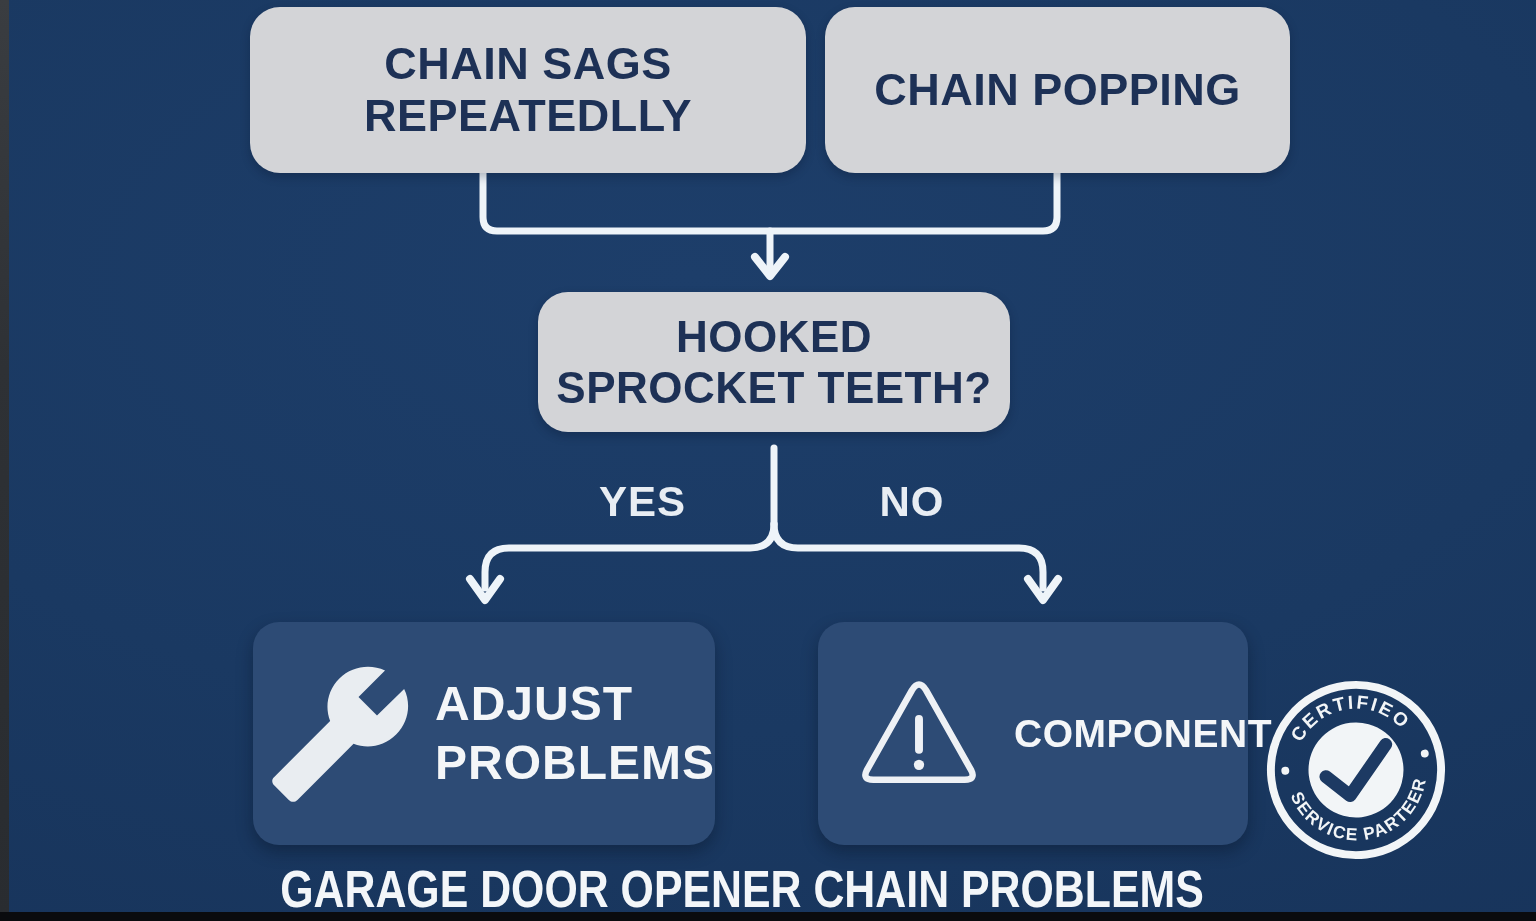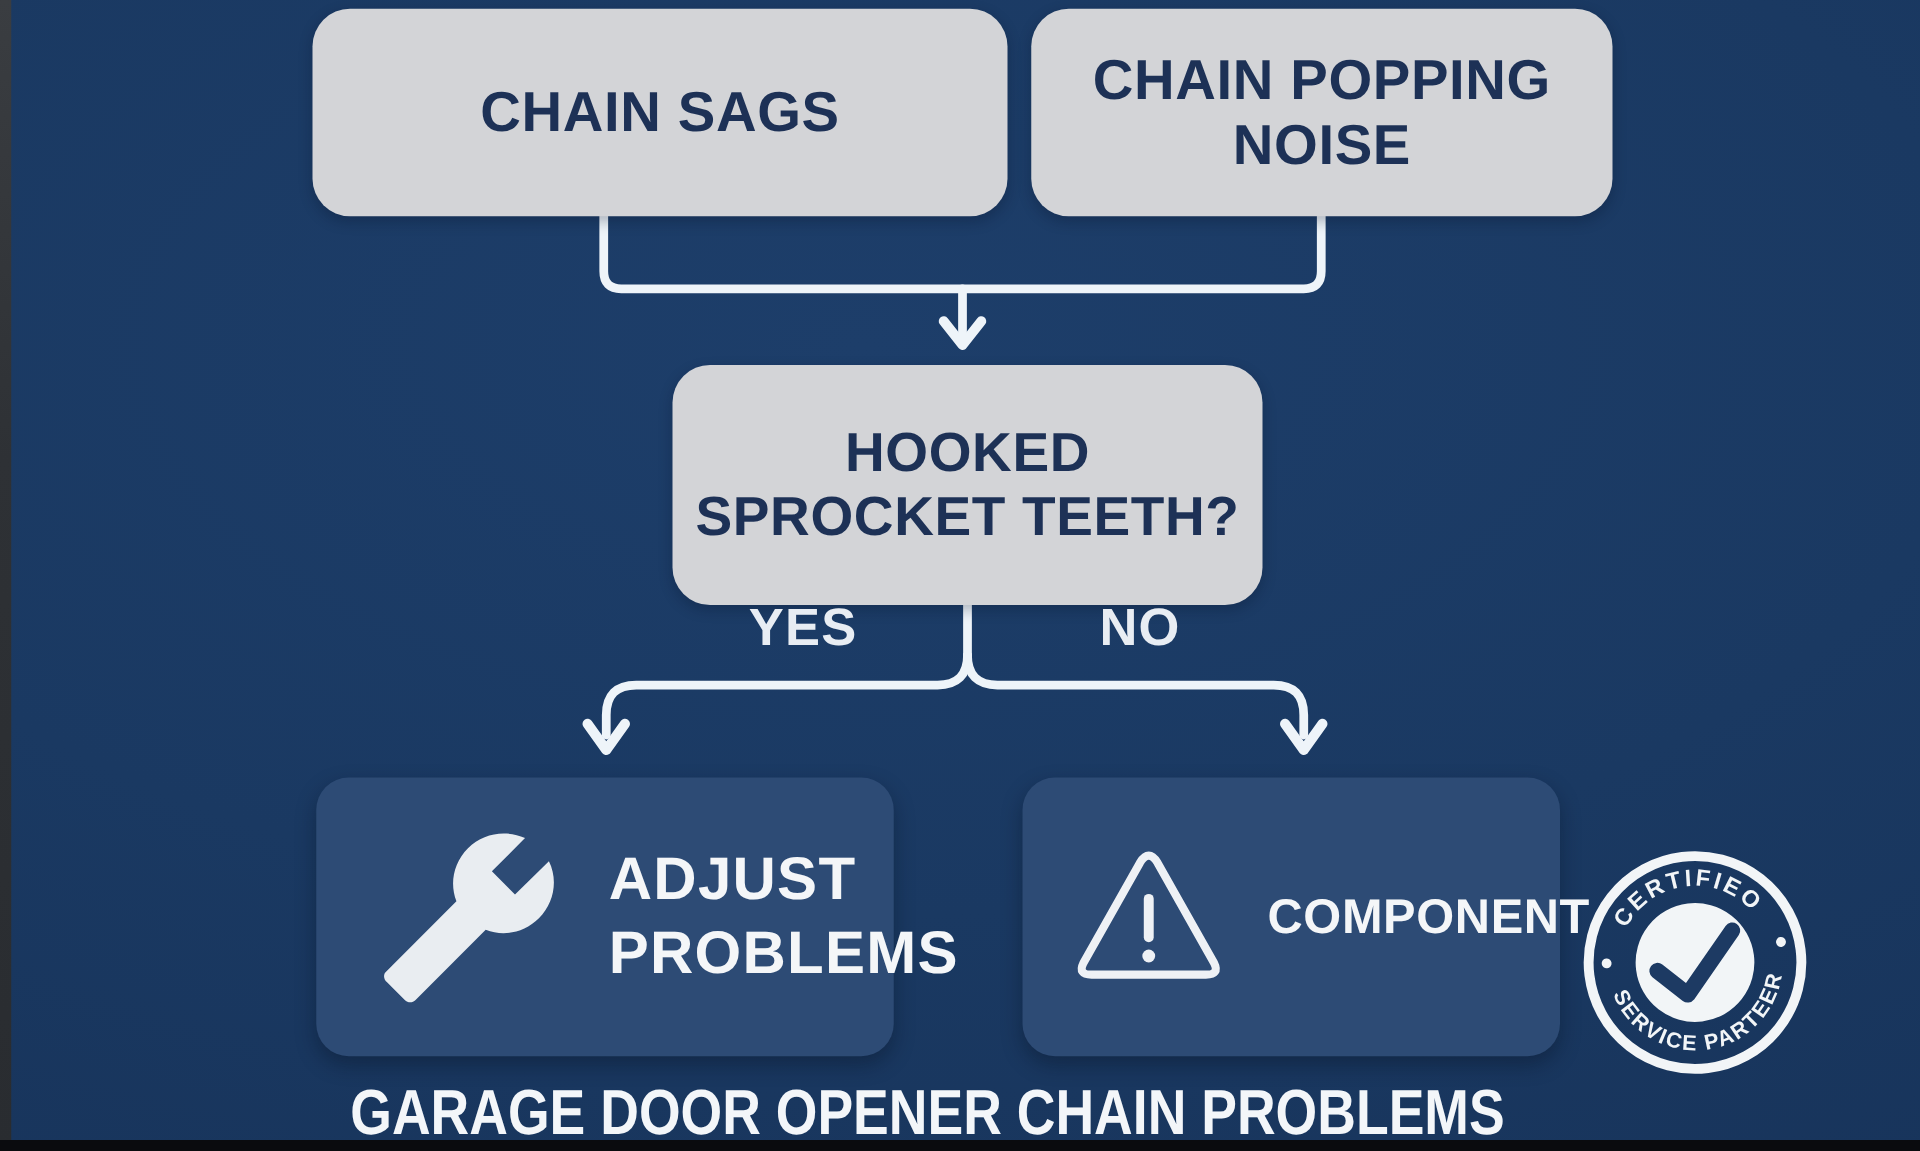--- a/index.html
+++ b/index.html
@@ -46,24 +46,24 @@
   .action-text .l1, .action-text .l2 {
     font-weight:700; letter-spacing:1px; line-height:1.22; color:#f4f6f8;
   }
   .action-text .l1 { font-size:48px; }
   .action-text .l2 { font-size:48px; }
   .node-replace .action-text .l1 { font-size:49px; }
   .node-replace .action-text .l2 { font-size:39px; letter-spacing:.5px; }
 
   .symptom-1 { left:250px; top:7px;  width:556px; height:166px; }
   .symptom-2 { left:825px; top:7px;  width:465px; height:166px; }
-  .decision  { left:538px; top:292px; width:472px; height:192px; }
+  .decision  { left:538px; top:292px; width:472px; height:140px; }
   .decision .l1, .decision .l2 { font-size:44px; }
 
-  .node-adjust  { left:253px; top:622px; width:462px; height:223px; padding-left:48px; gap:38px; }
+  .node-adjust  { left:253px; top:622px; width:462px; height:223px; padding-left:48px; gap:21px;justify-content:flex-end; }
   .node-replace { left:818px; top:622px; width:430px; height:223px; padding-left:40px; gap:34px; }
 
   .branch-label {
     position:absolute; font-weight:700; font-size:42px; color:#e8edf3;
     letter-spacing:1px; text-align:center;
   }
   .yes-label { left:575px; top:478px; width:135px; }
   .no-label  { left:852px; top:478px; width:120px; }
 
   .wrench-wrap { width:148px; height:148px; flex:0 0 auto; }
@@ -98,27 +98,27 @@
     <path class="line" d="M774,448 L774,524"></path>
     <path class="line" d="M774,524 Q774,548 750,548 L509,548 Q485,548 485,572 L485,588"></path>
     <path class="head" d="M470,579 L485,600 L500,579"></path>
     <path class="line" d="M774,524 Q774,548 798,548 L1019,548 Q1043,548 1043,572 L1043,588"></path>
     <path class="head" d="M1028,579 L1043,600 L1058,579"></path>
   </svg>
 
   <div class="node box-light symptom-1">
     <div>
       <span class="l1">CHAIN SAGS</span>
+      <span class="l2">REPEATEDLLY</span>
     </div>
   </div>
 
   <div class="node box-light symptom-2">
     <div>
       <span class="l1">CHAIN POPPING</span>
-      <span class="l2">NOISE</span>
     </div>
   </div>
 
   <div class="node box-light decision">
     <div>
       <span class="l1">HOOKED</span>
       <span class="l2">SPROCKET TEETH?</span>
     </div>
   </div>
 

